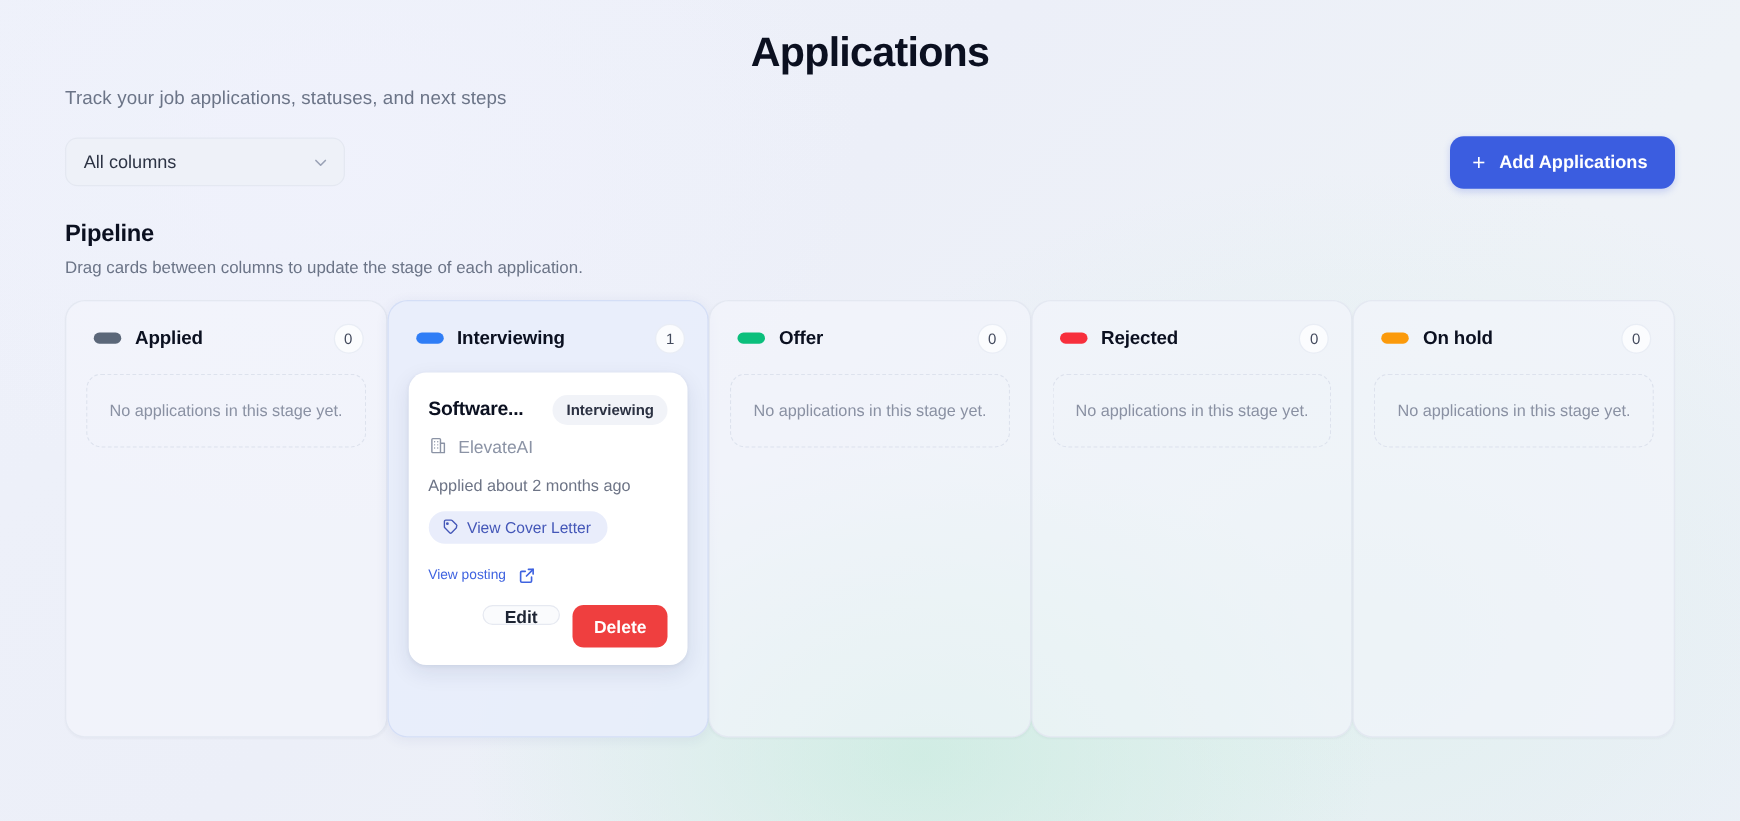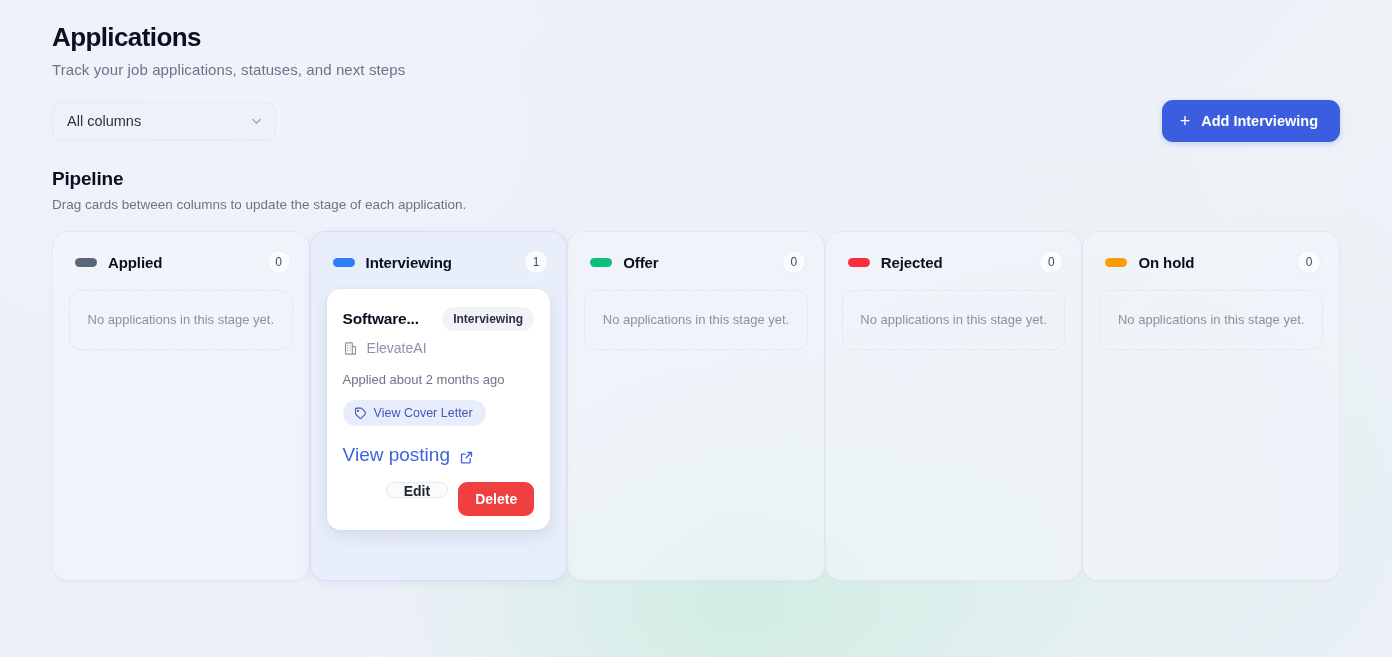--- a/index.html
+++ b/index.html
@@ -19,25 +19,26 @@
       radial-gradient(ellipse 600px 420px at 20% 20%, rgba(240,242,252,0.9) 0%, rgba(240,242,252,0) 70%),
       linear-gradient(135deg, #eef1fa 0%, #eceff8 40%, #eef2f7 70%, #eef0f9 100%);
     color: #0f172a;
     -webkit-font-smoothing: antialiased;
   }
 
   .page { padding: 22px 52px 0 52px; }
 
   
   .page-title {
-    font-size: 26px;
+    font-size: 33px;
     font-weight: bold;
     letter-spacing: -0.6px;
     color: #0b1020;
     line-height: 1.2;
+    text-align: center;
   }
   .page-subtitle {
     margin-top: 8px;
     font-size: 15px;
     color: #6b7487;
     letter-spacing: 0.1px;
   }
 
   
   .toolbar {
@@ -267,21 +268,21 @@
     color: #4457b8;
     cursor: pointer;
   }
   .tag-icon { width: 13px; height: 13px; flex: none; }
 
   .view-posting {
     margin-top: 18px;
     display: inline-flex;
     align-items: center;
     gap: 9px;
-    font-size: 19px;
+    font-size: 11px;
     color: #3f63e0;
     cursor: pointer;
   }
   .ext-icon { width: 15px; height: 15px; flex: none; }
 
   .card-actions {
     margin-top: 16px;
     display: flex;
     justify-content: flex-end;
     gap: 10px;
@@ -328,21 +329,21 @@
       <span>All columns</span>
       <span class="chev">
         <svg viewBox="0 0 24 24" fill="none" stroke="currentColor" stroke-width="2.4" stroke-linecap="round" stroke-linejoin="round">
           <polyline points="5 9 12 16 19 9"></polyline>
         </svg>
       </span>
     </div>
 
     <button class="add-btn">
       <span class="plus-icon">+</span>
-      <span>Add Interviewing</span>
+      <span>Add Applications</span>
     </button>
   </div>
 
   <div class="pipeline-bar">
     <div>
       <div class="pipeline-title">Pipeline</div>
       <div class="pipeline-sub">Drag cards between columns to update the stage of each application.</div>
     </div>
   </div>
 

